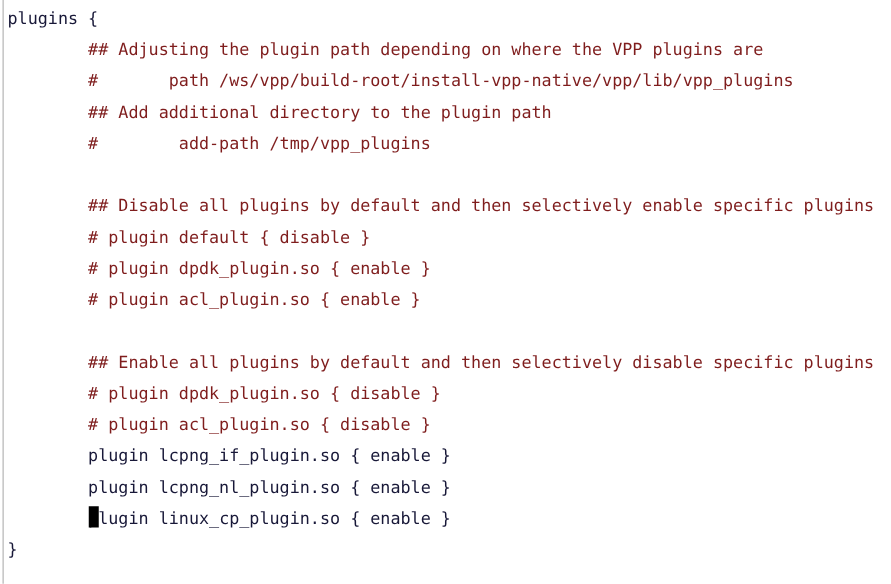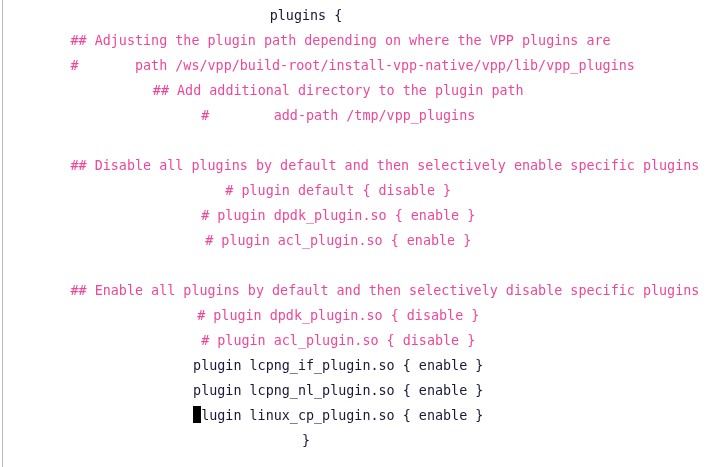--- a/index.html
+++ b/index.html
@@ -34,42 +34,41 @@
     left: 0;
     top: 3px;
     width: 606px;
     margin: 0;
     padding: 0;
     font-family: "DejaVu Sans Mono", "Liberation Mono", monospace;
     font-size: 13.4px;
     line-height: 25px;
     letter-spacing: 0px;
     white-space: pre;
-    text-align: center;
   }
   .line {
     height: 25px;
     white-space: pre;
     padding-left: 6px;
     position: relative;
   }
   .code-tok   { color: #181838; }
   .cmt-tok    { color: #3333cc; }
   .cursor-block {
     display: inline-block;
     width: 8.2px;
     height: 17px;
     background: #000000;
     vertical-align: -3px;
     margin-right: -8.2px;
     position: relative;
     z-index: 2;
   }
 </style>
-<style>.code-tok{color:#181838;}.cmt-tok{color:#ec4899;}.cursor-block{background:#000000;}#gutter-rule{background:#b8b8b8;}#editor{background:#ffffff;}</style></head>
+<style>.code-tok{color:#181838;}.cmt-tok{color:#7f1d1d;}.cursor-block{background:#000000;}#gutter-rule{background:#b8b8b8;}#editor{background:#ffffff;}</style></head>
 <body>
 
 <div id="editor">
 
   <div id="gutter-rule"></div>
 
   <div id="code"><div class="line"><span class="code-tok">plugins {</span></div><div class="line"><span class="cmt-tok">        ## Adjusting the plugin path depending on where the VPP plugins are</span></div><div class="line"><span class="cmt-tok">        #       path /ws/vpp/build-root/install-vpp-native/vpp/lib/vpp_plugins</span></div><div class="line"><span class="cmt-tok">        ## Add additional directory to the plugin path</span></div><div class="line"><span class="cmt-tok">        #        add-path /tmp/vpp_plugins</span></div><div class="line">&nbsp;</div><div class="line"><span class="cmt-tok">        ## Disable all plugins by default and then selectively enable specific plugins</span></div><div class="line"><span class="cmt-tok">        # plugin default { disable }</span></div><div class="line"><span class="cmt-tok">        # plugin dpdk_plugin.so { enable }</span></div><div class="line"><span class="cmt-tok">        # plugin acl_plugin.so { enable }</span></div><div class="line">&nbsp;</div><div class="line"><span class="cmt-tok">        ## Enable all plugins by default and then selectively disable specific plugins</span></div><div class="line"><span class="cmt-tok">        # plugin dpdk_plugin.so { disable }</span></div><div class="line"><span class="cmt-tok">        # plugin acl_plugin.so { disable }</span></div><div class="line"><span class="code-tok">        plugin lcpng_if_plugin.so { enable }</span></div><div class="line"><span class="code-tok">        plugin lcpng_nl_plugin.so { enable }</span></div><div class="line"><span class="code-tok">        </span><span class="cursor-block"></span><span class="code-tok">plugin linux_cp_plugin.so { enable }</span></div><div class="line"><span class="code-tok">}</span></div></div>
 
 </div>
 

